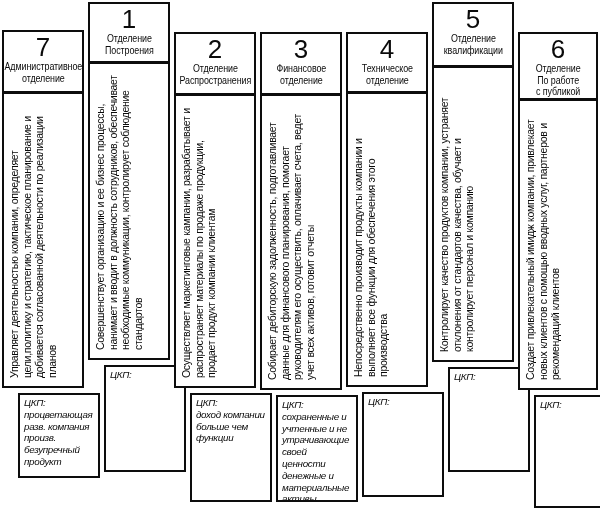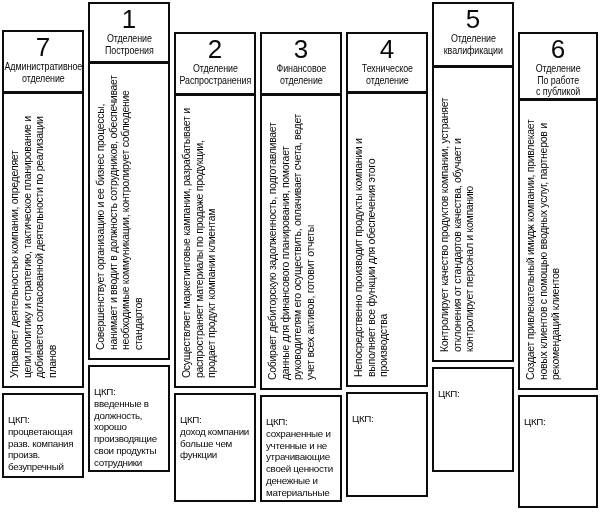--- a/index.html
+++ b/index.html
@@ -27,23 +27,23 @@
     white-space:pre-line; letter-spacing:-0.1px;
   }
   .bdy { flex:1; overflow:hidden; }
   .rot {
     writing-mode:vertical-rl; transform:rotate(180deg);
     width:100%; height:100%; box-sizing:border-box;
     padding:8px 4px 9px 3px;
     font-size:10.5px; line-height:12.6px; letter-spacing:-0.3px;
   }
   .vfp {
-    position:absolute; left:0; width:82px; box-sizing:border-box;
+    position:absolute; left:16px; width:82px; box-sizing:border-box;
     border:2px solid #0d0d0d; background:#fff;
-    padding:19px 4px; overflow:hidden;
+    padding:2px 4px; overflow:hidden;font-style:italic;
   }
   .vfp-l, .vfp-t { font-size:9.8px; line-height:11.8px; letter-spacing:-0.3px; }
 </style>
 </head>
 <body>
 
 <div class="board">
 
   <div class="col" style="left:2px">
     <div class="main" style="top:30px;height:358px">
@@ -72,21 +72,20 @@
             <span class="ttl-in">Отделение
 Построения</span>
           </div>
       </div>
       <div class="bdy">
         <div class="rot">Совершенствует организацию и ее бизнес процессы, нанимает и вводит в должность сотрудников, обеспечивает необходимые коммуникации, контролирует соблюдение стандартов</div>
       </div>
     </div>
     <div class="vfp" style="top:365px;height:107px">
       <div class="vfp-l">ЦКП:</div>
-      <div class="vfp-t">введенные в должность, хорошо производящие свои продукты сотрудники</div>
     </div>
   </div>
 
   <div class="col" style="left:174px">
     <div class="main" style="top:32px;height:356px">
       <div class="hdr" style="height:62px">
         <div class="num">2</div>
         <div class="ttl">
             <span class="ttl-in">Отделение
 Распространения</span>

